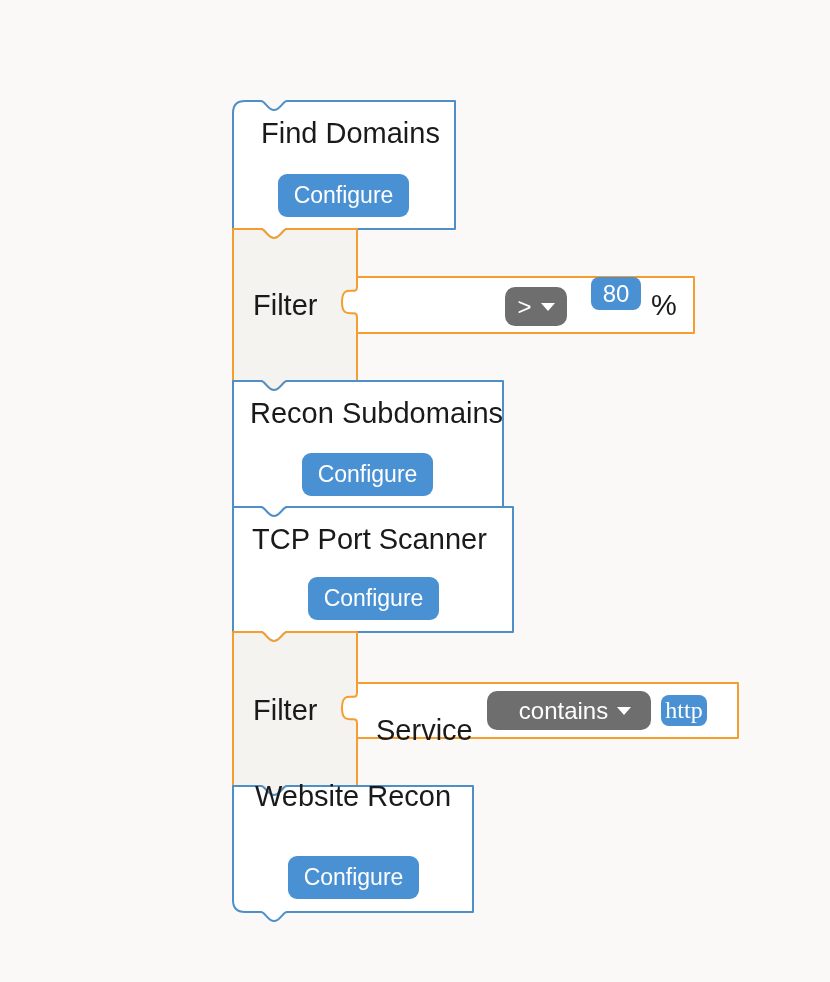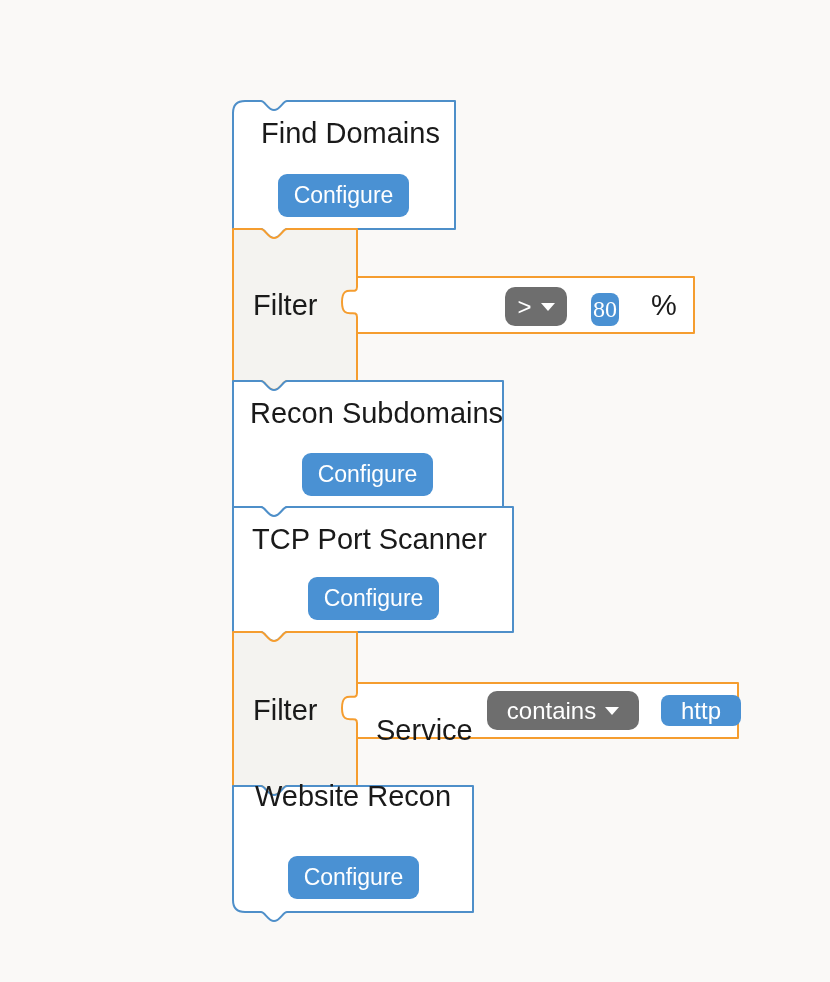--- a/index.html
+++ b/index.html
@@ -90,33 +90,33 @@
   </svg>
 
   <div class="abs block-title" style="left:253px;top:133px;margin-left:8px;">Find Domains</div>
   <button class="abs configure-btn" style="left:278px;top:174px;width:131px;height:43px;">Configure</button>
 
   <div class="abs filter-label" style="left:253px;top:305px;">Filter</div>
   <div class="abs dropdown" style="left:505px;top:287px;width:62px;height:39px;">
     <span>&gt;</span>
     <span class="caret"></span>
   </div>
-  <div class="abs badge" style="left:591px;top:293px;width:28px;height:33px;font-family:Liberation Serif, serif;">80</div>
+  <div class="abs badge" style="left:591px;top:277px;width:50px;height:33px;">80</div>
   <div class="abs field-label" style="left:651px;top:305px;">%</div>
 
   <div class="abs block-title" style="left:250px;top:413px;">Recon Subdomains</div>
   <button class="abs configure-btn" style="left:302px;top:453px;width:131px;height:43px;">Configure</button>
 
   <div class="abs block-title" style="left:252px;top:539px;">TCP Port Scanner</div>
   <button class="abs configure-btn" style="left:308px;top:577px;width:131px;height:43px;">Configure</button>
 
   <div class="abs filter-label" style="left:253px;top:710px;">Filter</div>
   <div class="abs field-label" style="left:376px;top:710px;margin-top:20px;">Service</div>
-  <div class="abs dropdown" style="left:487px;top:691px;width:152px;height:39px;">
+  <div class="abs dropdown" style="left:487px;top:691px;width:152px;height:39px;padding-left:12px;">
     <span>contains</span>
     <span class="caret"></span>
   </div>
-  <div class="abs badge" style="left:661px;top:695px;width:80px;height:31px;">http</div>
+  <div class="abs badge" style="left:661px;top:695px;width:46px;height:31px;font-family:Liberation Serif, serif;">http</div>
 
   <div class="abs block-title" style="left:255px;top:796px;">Website Recon</div>
   <button class="abs configure-btn" style="left:288px;top:856px;width:131px;height:43px;">Configure</button>
 
 </div>
 
 </body></html>

